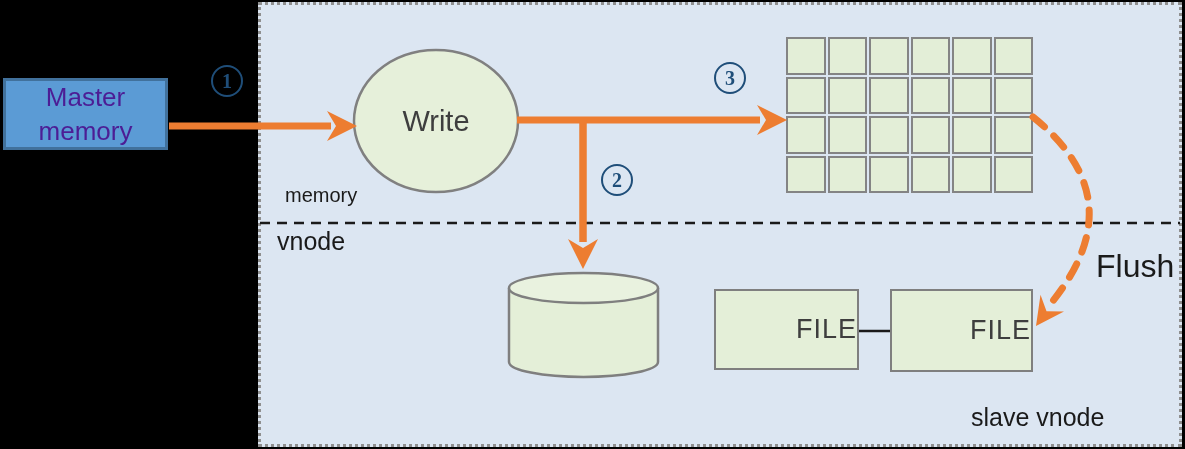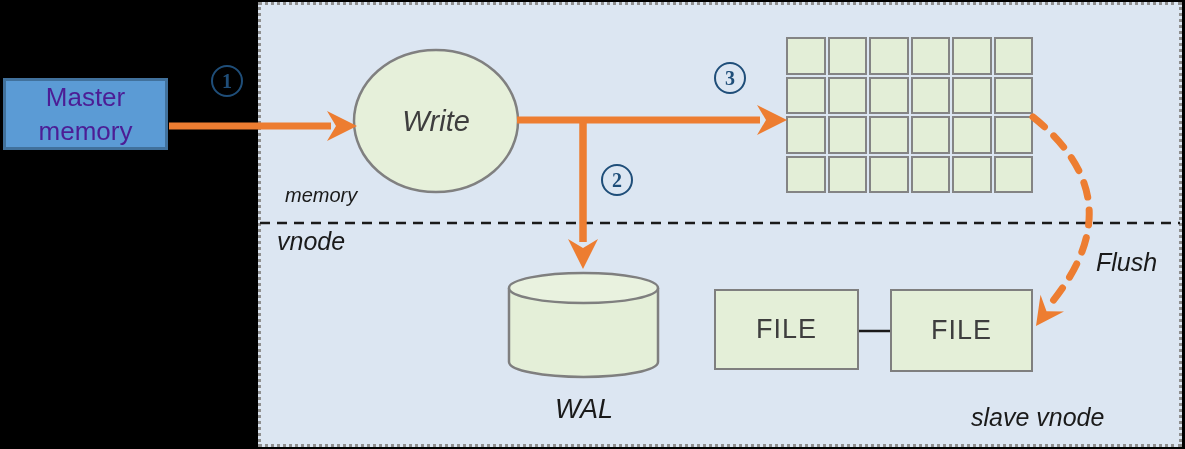--- a/index.html
+++ b/index.html
@@ -24,42 +24,42 @@
   .grid{
     position:absolute;left:786px;top:37px;width:247px;height:156px;
     display:grid;grid-gap:2px;z-index:2;box-sizing:border-box;
   }
   .grid .cell{
     background:#e3eed7;border:2px solid #848484;box-sizing:border-box;
   }
   
   .filebox{
     position:absolute;background:#e4efd8;border:2.5px solid #7f7f7f;box-sizing:border-box;
-    display:flex;align-items:center;justify-content:center;z-index:2;
+    display:flex;align-items:center;justify-content:flex-end;z-index:2;
     color:#3e3e3e;font-size:27px;letter-spacing:1px;
   }
   .filebox.f1{left:714px;top:289px;width:145px;height:81px;}
   .filebox.f2{left:890px;top:289px;width:143px;height:83px;}
   
   .step{
     position:absolute;width:32px;height:32px;border:2.5px solid #1f4e79;border-radius:50%;
     box-sizing:border-box;display:flex;align-items:center;justify-content:center;
     color:#1f4e79;font-family:"Liberation Serif",serif;font-weight:700;font-size:20px;
     z-index:4;
   }
   .step.s1{left:211px;top:65px;}
   .step.s2{left:601px;top:164px;}
   .step.s3{left:714px;top:62px;}
   
-  .lbl{position:absolute;z-index:4;color:#1a1a1a;white-space:nowrap;font-style:italic;}
+  .lbl{position:absolute;z-index:4;color:#1a1a1a;white-space:nowrap;}
   .lbl.write{left:386px;top:105px;width:100px;text-align:center;font-size:29px;color:#3e3e3e;}
   .lbl.wal{left:534px;top:394px;width:100px;text-align:center;font-size:27px;}
   .lbl.memory{left:277px;top:184px;font-size:20px;margin-left:8px;}
   .lbl.disk{left:277px;top:227px;font-size:25px;}
-  .lbl.flush{left:1096px;top:248px;font-size:25px;}
+  .lbl.flush{left:1096px;top:248px;font-size:32px;}
   .lbl.slave{left:971px;top:403px;font-size:25px;}
 </style>
 </head>
 <body>
 
 <div class="stage">
 
   <div class="panel"></div>
 
   <div class="master">
@@ -129,19 +129,18 @@
     <span>1</span>
   </div>
   <div class="step s2">
     <span>2</span>
   </div>
   <div class="step s3">
     <span>3</span>
   </div>
 
   <div class="lbl write">Write</div>
-  <div class="lbl wal">WAL</div>
   <div class="lbl memory">memory</div>
   <div class="lbl disk">vnode</div>
   <div class="lbl flush">Flush</div>
   <div class="lbl slave">slave vnode</div>
 
 </div>
 
 </body></html>

